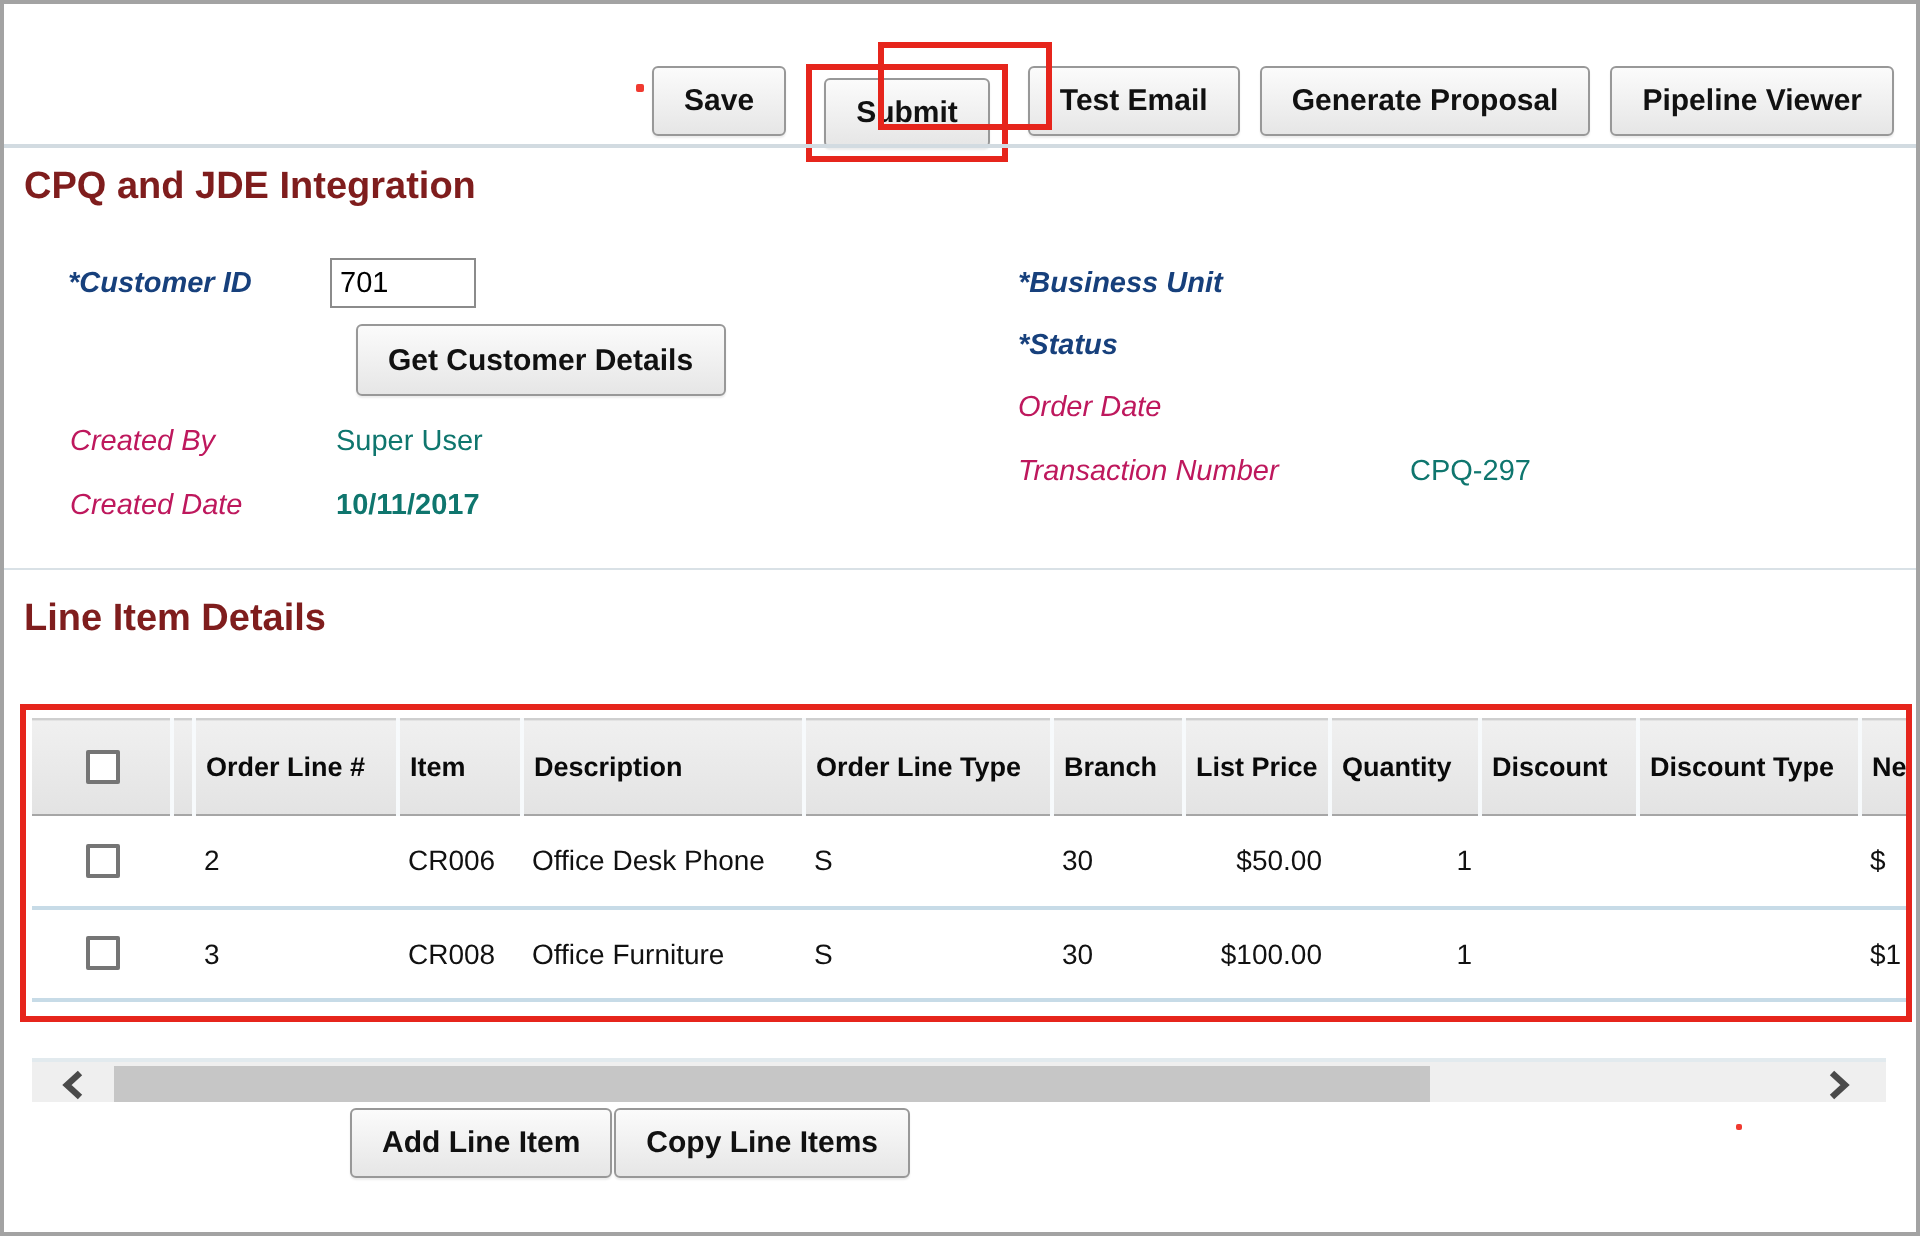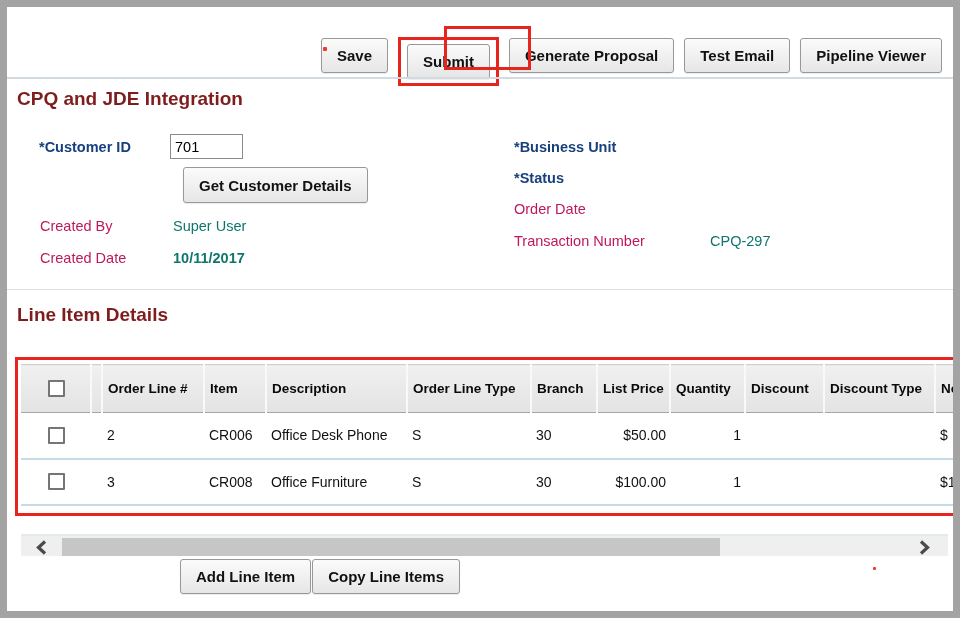--- a/index.html
+++ b/index.html
@@ -1,20 +1,20 @@
 <!DOCTYPE html>
 <html><head>
 <meta charset="utf-8">
 <style>
   * { box-sizing: border-box; margin: 0; padding: 0; }
   html,body { width: 960px; height: 618px; }
   body { font-family: "Liberation Sans", sans-serif; background: #fff; }
   .page {
     position: relative; width: 960px; height: 618px;
-    border: 7px solid #a3a3a3; background: #fff; overflow: hidden;
+    border: 2px solid #a3a3a3; background: #fff; overflow: hidden;
   }
 
   
   .toolbar {
     position: absolute; top: 17px; right: 11px;
     display: flex; align-items: center; gap: 10px;
   }
   .btn {
     display: inline-flex; align-items: center; justify-content: center;
     height: 35px; padding: 0 15px;
@@ -29,21 +29,21 @@
   .divider-1 { top: 70px; }
   .divider-2 { top: 282px; height: 1px; background: #d9e1e6; }
 
   .page-title {
     position: absolute; left: 10px; font: bold 19px "Liberation Sans", sans-serif; color: #7f1d1d;
   }
   .title-1 { top: 81px; }
   .title-2 { top: 297px; }
 
   
-  .lbl { position: absolute; font-size: 14.5px; white-space: nowrap; }
+  .lbl { position: absolute; font-size: 14.5px; white-space: nowrap; font-style: italic; }
   .lbl-blue { color: #17407c; font-weight: bold; }
   .lbl-gray { color: #be185d; }
   .val { position: absolute; font-size: 14.5px; color: #0f766e; white-space: nowrap; }
 
   .text-input {
     position: absolute; left: 163px; top: 127px; width: 73px; height: 25px;
     border: 1px solid #8b8b8b; font: 14.5px "Liberation Sans", sans-serif;
     padding: 0 4px; color: #000; background: #fff;
   }
   .btn-getcust { position: absolute; left: 176px; top: 160px; height: 36px; }
@@ -109,22 +109,22 @@
 </head>
 <body>
 
 <div class="page">
 
   <div class="toolbar">
     <button class="btn">Save</button>
     <span class="red-wrap">
       <button class="btn">Submit</button>
     </span>
+    <button class="btn">Test Email</button>
     <button class="btn">Generate Proposal</button>
-    <button class="btn">Test Email</button>
     <button class="btn">Pipeline Viewer</button>
   </div>
 
   <div class="divider divider-1"></div>
 
   <div class="page-title title-1">CPQ and JDE Integration</div>
 
   <div class="lbl lbl-blue" style="left:32px; top:132px;">*Customer ID</div>
   <input class="text-input" type="text" value="701" style="">
   <button class="btn btn-getcust">Get Customer Details</button>

